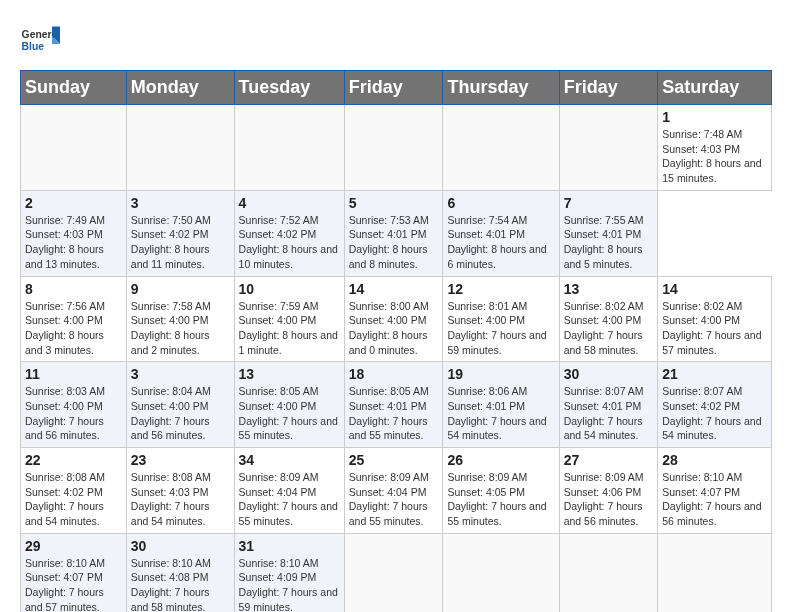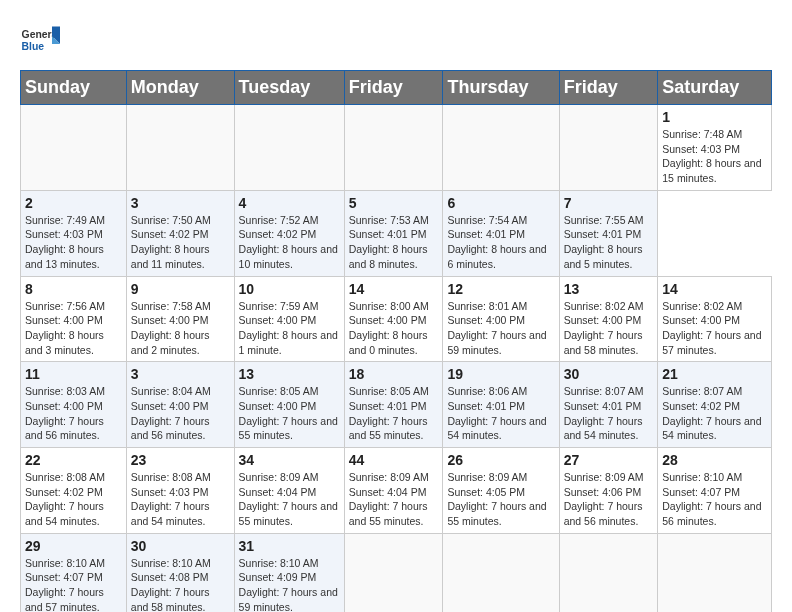--- a/index.html
+++ b/index.html
@@ -312,21 +312,21 @@
       </td>
         <td>
         <span class="day-number">34</span>
         <div class="day-info">
           Sunrise: 8:09 AM<br>
           Sunset: 4:04 PM<br>
           Daylight: 7 hours and 55 minutes.
         </div>
       </td>
         <td>
-        <span class="day-number">44</span>
+        <span class="day-number">25</span>
         <div class="day-info">
           Sunrise: 8:09 AM<br>
           Sunset: 4:04 PM<br>
           Daylight: 7 hours and 55 minutes.
         </div>
       </td>
         <td>
         <span class="day-number">26</span>
         <div class="day-info">
           Sunrise: 8:09 AM<br>

